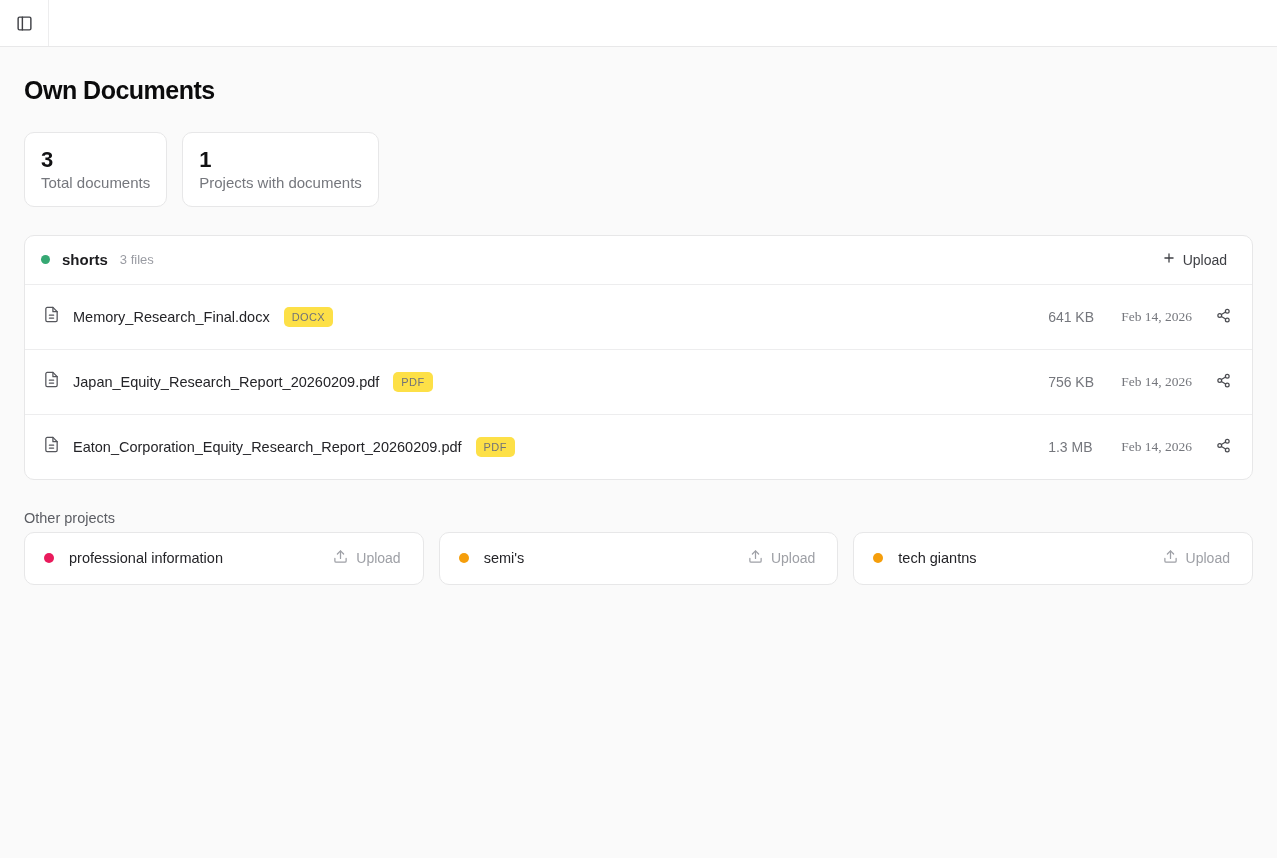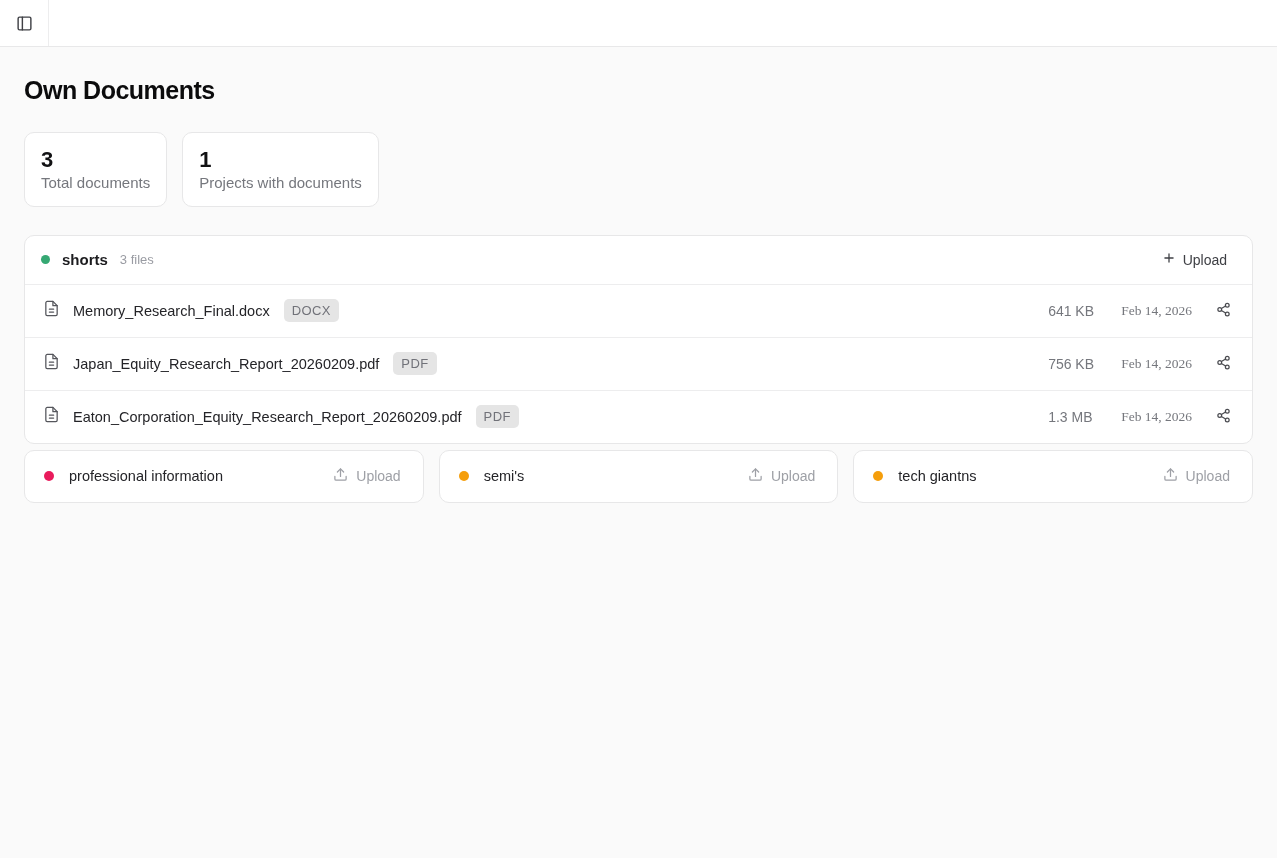--- a/index.html
+++ b/index.html
@@ -81,34 +81,34 @@
   .ghost-btn {
     margin-left:auto;
     display:flex; align-items:center; gap:7px;
     background:transparent; border:none; cursor:pointer;
     font-family:inherit;
     font-size:14px; font-weight:500; color:#3f4045;
     padding:6px 9px; border-radius:6px;
   }
 
   .file-row {
-    height:53px;
+    height:65px;
     display:flex;
     align-items:center;
     padding:5px 16px;
     border-top:1px solid #ededee;
     cursor:default;
   }
   .file-icon { margin-left:2px; flex:0 0 auto; }
   .file-name { font-size:14.5px; font-weight:500; color:#242428; margin-left:13px; }
   .file-badge {
     margin-left:14px;
-    font-size:13px; font-weight:500; letter-spacing:0.4px;
+    font-size:11px; font-weight:500; letter-spacing:0.4px;
     color:#717279;
-    background:#e5e5e5;
+    background:#fde047;
     border-radius:5px;
     padding:4px 8px;
   }
   .file-meta { margin-left:auto; display:flex; align-items:center; }
   .file-size { font-size:14px; color:#75777d; min-width:58px; text-align:left; }
   .file-date { font-size:13.5px; color:#75777d; margin-left:15px;font-family:Liberation Serif, serif; }
   .share-btn {
     margin-left:18px;
     width:26px; height:26px;
     display:flex; align-items:center; justify-content:center;
@@ -262,20 +262,21 @@
                   <circle cx="18" cy="19" r="3"></circle>
             <path d="m8.59 13.51 6.83 3.98M15.41 6.51l-6.82 3.98"></path>
           </svg>
         </span>
       </button>
     </span>
   </div>
 </div>
   </section>
 
+  <div class="other-label">Other projects</div>
   <div class="projects-grid" id="projects-grid">
   <div class="project-card">
     <span class="dot" style="background: rgb(233, 27, 92);"></span>
     <span class="project-card-name">professional information</span>
     <button class="card-upload-btn">
       <span>
         <svg width="15" height="15" viewBox="0 0 24 24" fill="none" stroke="#9ea0a6" stroke-width="2" stroke-linecap="round" stroke-linejoin="round">
           <path d="M21 15v4a2 2 0 0 1-2 2H5a2 2 0 0 1-2-2v-4"></path>
           <path d="m17 8-5-5-5 5"></path>
           <path d="M12 3v12"></path>

